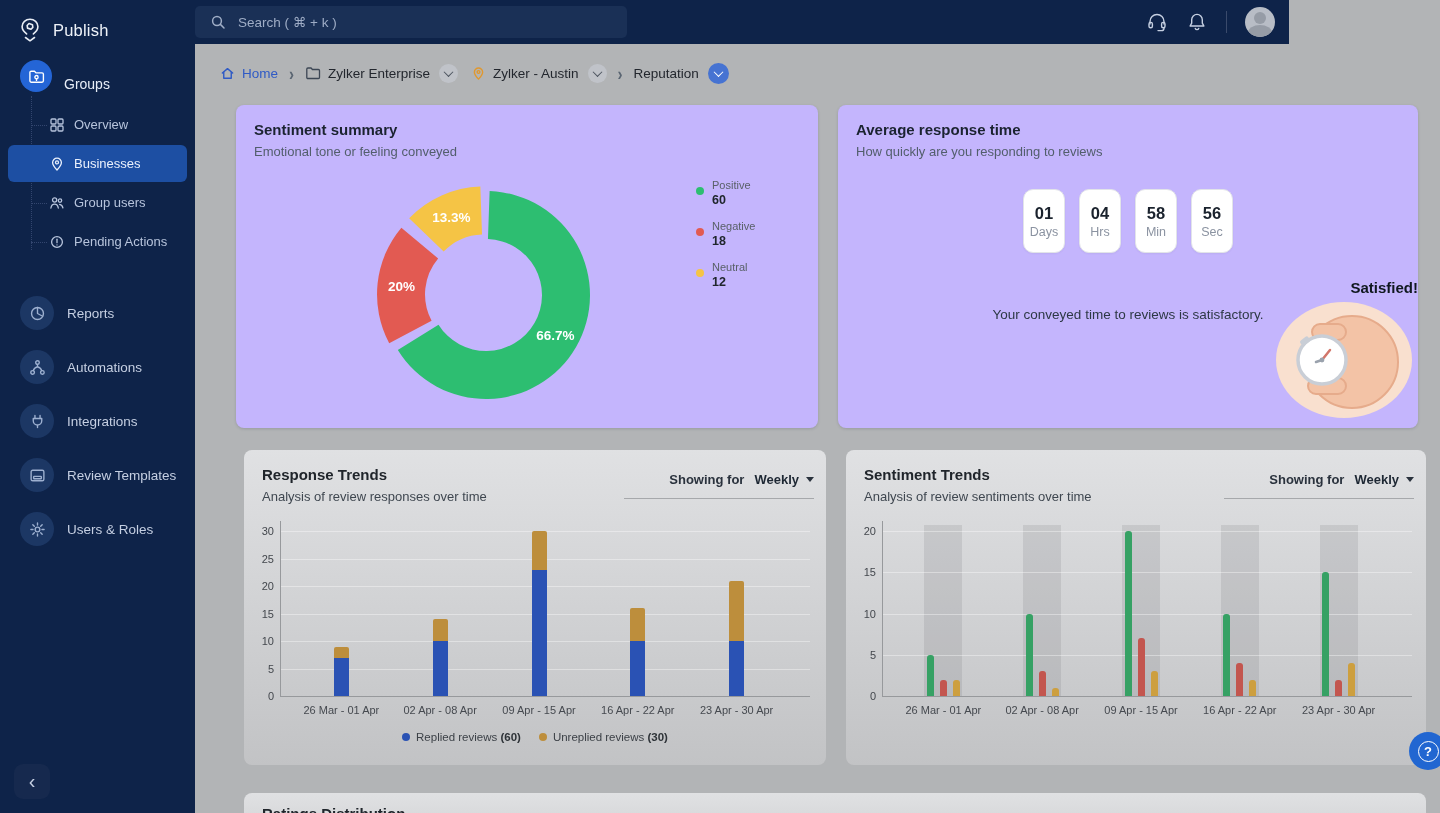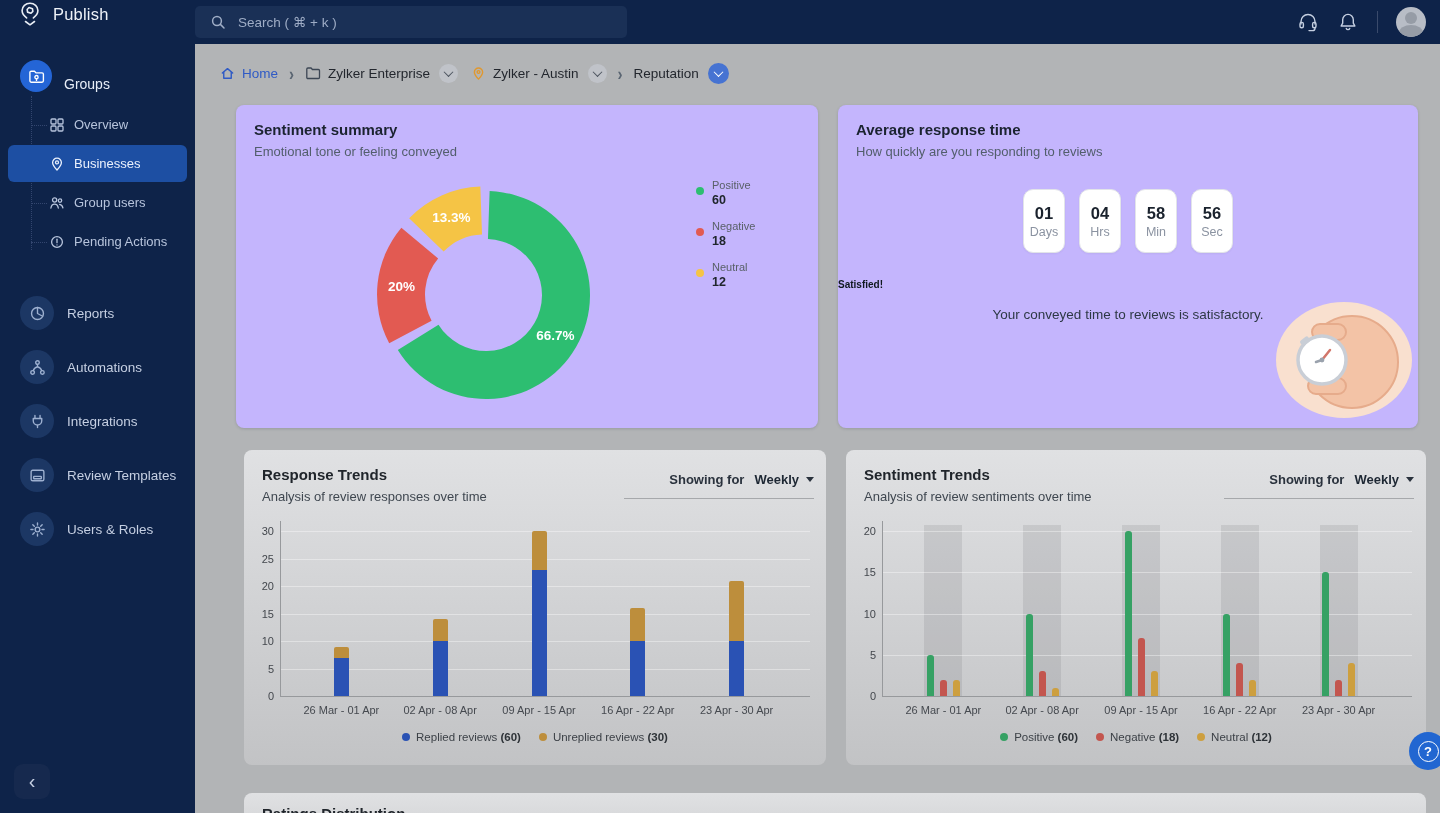--- a/index.html
+++ b/index.html
@@ -1,20 +1,20 @@
 <!DOCTYPE html>
 <html><head>
 <meta charset="utf-8">
 <style>
   html,body{margin:0;padding:0;width:1440px;height:813px;overflow:hidden;
     font-family:"Liberation Sans","DejaVu Sans",sans-serif;background:#b2b4b6;}
   *{box-sizing:border-box;}
   
-  .topbar{position:absolute;left:0;top:0;width:1440px;height:44px;background:#0e2349;
-    display:flex;align-items:flex-start;z-index:30;}
+  .topbar{position:absolute;left:0;top:0;width:1289px;height:44px;background:#0e2349;
+    display:flex;align-items:flex-end;z-index:30;}
   .brand{display:flex;align-items:center;gap:9px;padding-left:16px;width:179px;}
   .brand .app{color:#eef2f8;font-size:16.5px;font-weight:500;letter-spacing:.2px;}
   .search{position:absolute;left:195px;top:6px;width:432px;height:32px;background:#1a3056;
     border-radius:5px;display:flex;align-items:center;gap:12px;padding-left:15px;cursor:text;}
   .search .ph{color:#9fadc6;font-size:13.5px;}
   .top-right{position:absolute;right:14px;top:0;height:44px;display:flex;align-items:center;gap:18px;}
   .tico{width:22px;height:22px;color:#c6d0e2;cursor:pointer;}
   .tdiv{width:1px;height:22px;background:#3a4a6b;}
   .avatar{width:30px;height:30px;border-radius:50%;background:#b8bdc6;position:relative;overflow:hidden;cursor:pointer;}
   .avatar::before{content:'';position:absolute;left:9px;top:5px;width:12px;height:12px;border-radius:50%;background:#969ca6;}
@@ -65,21 +65,21 @@
   .dlrow{display:flex;align-items:flex-start;gap:8px;margin-bottom:13px;cursor:pointer;}
   .dot{width:8px;height:8px;border-radius:50%;margin-top:8px;flex:0 0 8px;}
   .dlname{font-size:11px;color:#596068;line-height:12px;}
   .dlval{font-size:12.5px;font-weight:700;color:#20262d;margin-top:2px;}
   
   .rt-units{position:absolute;left:0;right:0;top:84px;display:flex;justify-content:center;gap:14px;}
   .rt-box{width:42px;height:64px;background:#fff;border:1px solid #e2e4e9;border-radius:10px;
     display:flex;flex-direction:column;align-items:center;justify-content:center;gap:2px;box-shadow:0 1px 2px rgba(50,55,70,.06);}
   .rt-val{font-size:16.5px;font-weight:700;color:#1a222d;}
   .rt-lab{font-size:12.5px;color:#8b93a1;}
-  .rt-status{position:absolute;left:0;right:0;top:174px;text-align:left;font-size:10px;font-weight:700;color:#10181f;}
+  .rt-status{position:absolute;left:0;right:0;top:174px;text-align:right;font-size:15px;font-weight:700;color:#10181f;}
   .rt-msg{position:absolute;left:0;right:0;top:202px;text-align:center;font-size:13.5px;color:#2d3845;}
   .rt-illus{position:absolute;right:4px;bottom:2px;width:150px;height:132px;}
   
   .showing{position:absolute;top:22px;right:12px;width:190px;text-align:right;padding-bottom:11px;
     border-bottom:1px solid #a6a8ab;cursor:pointer;font-size:13px;}
   .sf-label{font-weight:700;color:#2a323d;margin-right:10px;}
   .sf-period{font-weight:700;color:#1d2733;}
   .caret{display:inline-block;margin-left:7px;vertical-align:2px;
     border-left:4.5px solid transparent;border-right:4.5px solid transparent;border-top:5px solid #2a323d;}
   
@@ -467,34 +467,20 @@
         <div class="bar" style="left:304.5px;top:221.25px;width:7px;height:24.75px;background:#cd9f3f;border-radius:3px 3px 0 0;"></div>
         <div class="xlab" style="left:240px;top:254px">09 Apr - 15 Apr</div>
         <div class="bar" style="left:377.3px;top:163.5px;width:7px;height:82.5px;background:#36a164;border-radius:3px 3px 0 0;"></div>
         <div class="bar" style="left:390.3px;top:213px;width:7px;height:33px;background:#c3564f;border-radius:3px 3px 0 0;"></div>
         <div class="bar" style="left:403.3px;top:229.5px;width:7px;height:16.5px;background:#cd9f3f;border-radius:3px 3px 0 0;"></div>
         <div class="xlab" style="left:338.8px;top:254px">16 Apr - 22 Apr</div>
         <div class="bar" style="left:476.1px;top:122.25px;width:7px;height:123.75px;background:#36a164;border-radius:3px 3px 0 0;"></div>
         <div class="bar" style="left:489.1px;top:229.5px;width:7px;height:16.5px;background:#c3564f;border-radius:3px 3px 0 0;"></div>
         <div class="bar" style="left:502.1px;top:213px;width:7px;height:33px;background:#cd9f3f;border-radius:3px 3px 0 0;"></div>
         <div class="xlab" style="left:437.6px;top:254px">23 Apr - 30 Apr</div>
-        <div class="chart-legend" style="top:281px">
-          <span class="lg">
-             <span class="dot" style="background:#36a164"></span>
-             <span>Positive <b>(60)</b></span>
-           </span>
-          <span class="lg">
-             <span class="dot" style="background:#c3564f"></span>
-             <span>Negative <b>(18)</b></span>
-           </span>
-          <span class="lg">
-             <span class="dot" style="background:#cd9f3f"></span>
-             <span>Neutral <b>(12)</b></span>
-           </span>
-        </div>
       </div>
   </div>
 
   <div class="card dim" style="left:41px;top:749px;width:1182px;height:90px;">
     <div class="chead" style="top:12px;">
       <div class="ctitle">Ratings Distribution</div>
     </div>
   </div>
 
   <div class="help-fab">

